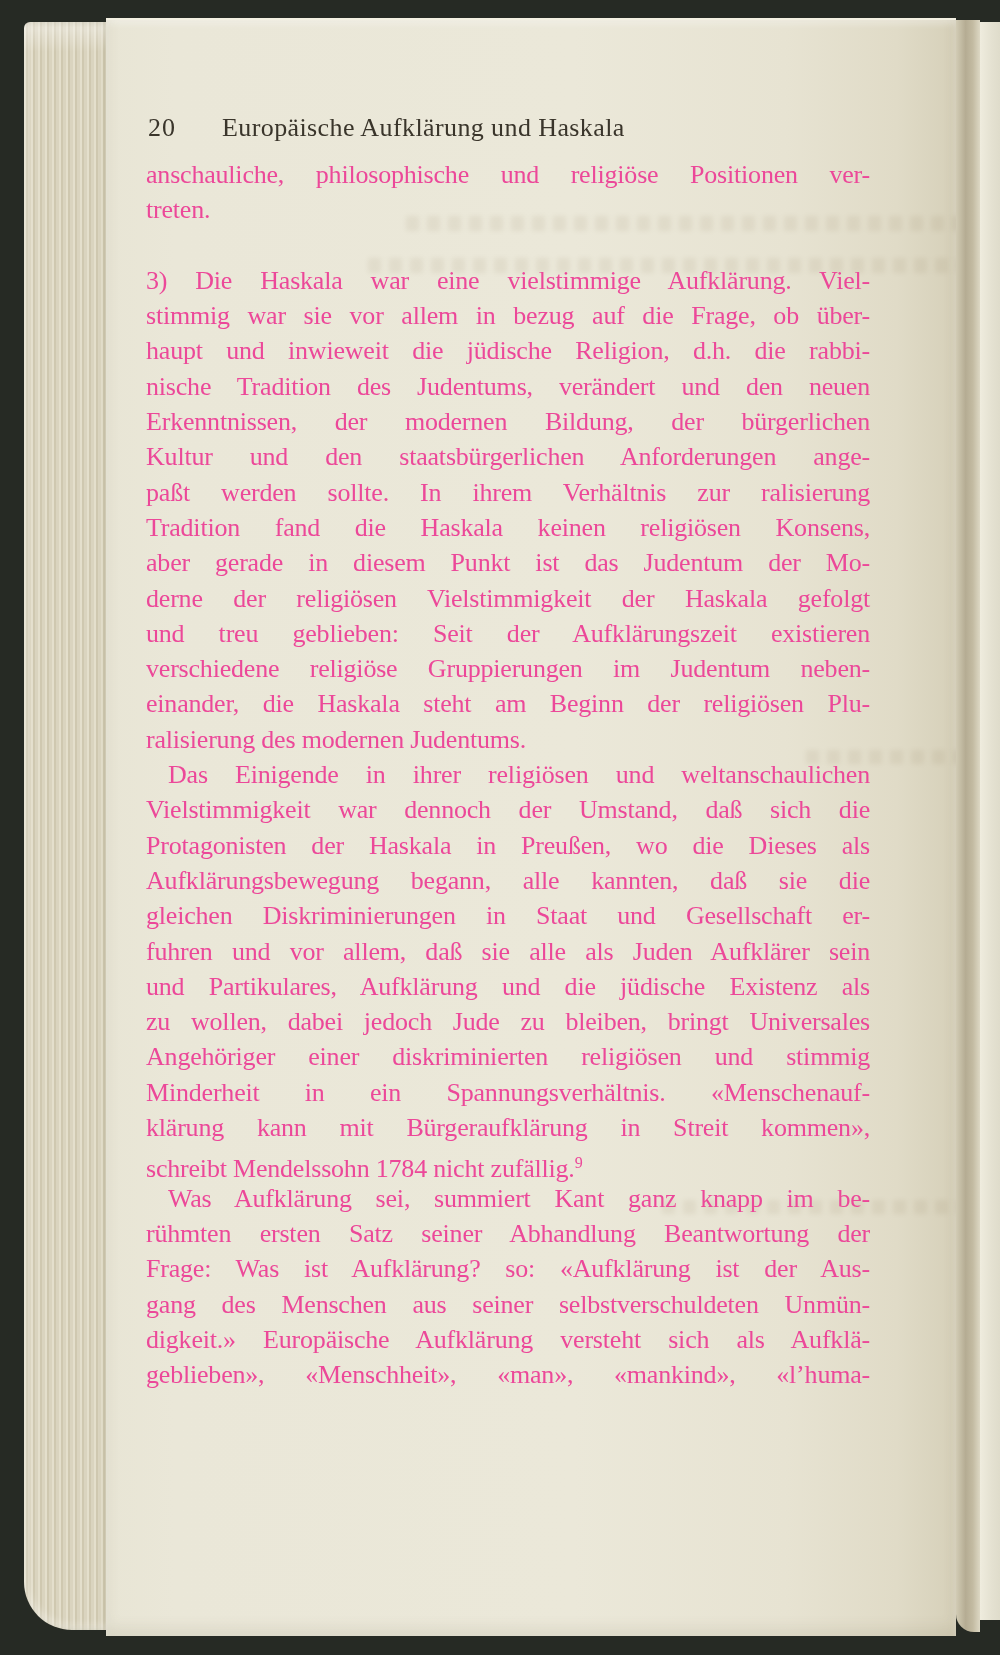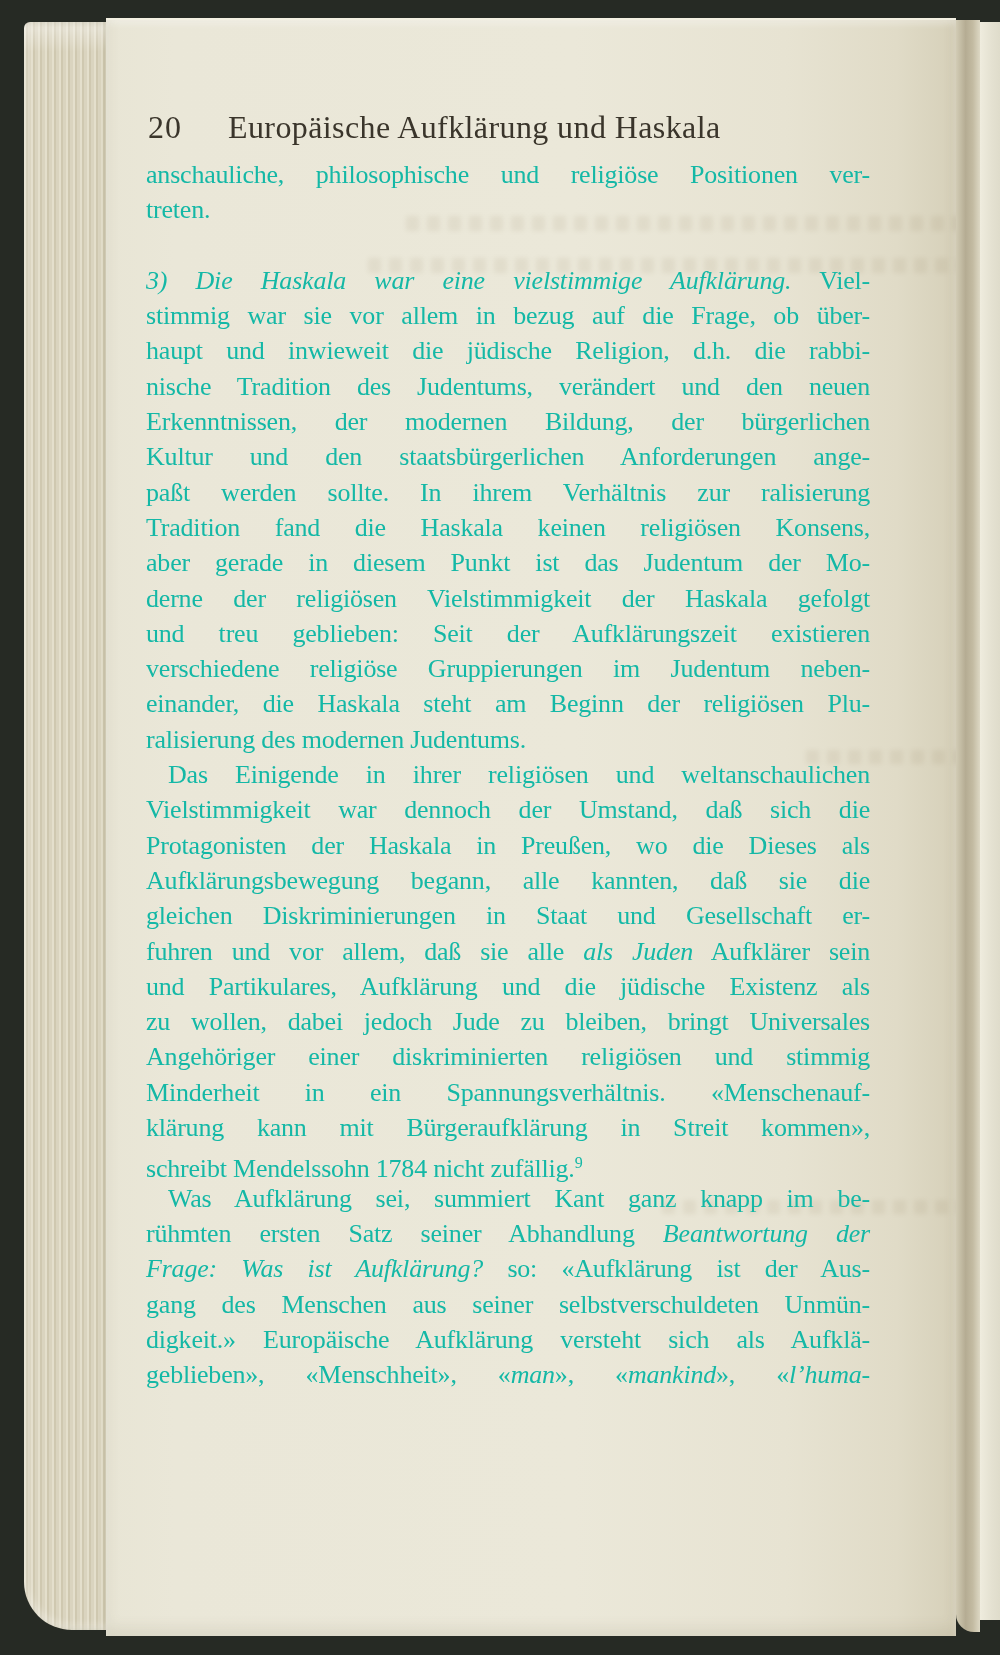--- a/index.html
+++ b/index.html
@@ -18,32 +18,32 @@
     border-top:2px solid #f3f0e2;
     box-shadow:inset 0 -8px 14px rgba(95,85,55,.10), inset 0 4px 6px rgba(255,255,255,.35);}
   
   .gutter{position:absolute;left:956px;top:20px;width:24px;height:1612px;
     background:linear-gradient(90deg,#d2ccb5 0,#b5ac93 40%,#c3bba2 70%,#ddd8c4 100%);
     border-bottom-left-radius:18px;}
   
   .next-page{position:absolute;left:980px;top:22px;width:20px;height:1598px;
     background:linear-gradient(90deg,#efecde 0,#e4e1d1 60%,#dfdccb 100%);}
   
-  .header{position:absolute;left:148px;top:110px;font-size:32px;line-height:35px;
+  .header{position:absolute;left:148px;top:110px;font-size:26px;line-height:35px;
     color:#3a352b;white-space:nowrap;}
   .header .pnum{display:inline-block;margin-right:46px;letter-spacing:1px;}
   .header .rtitle{letter-spacing:.4px;}
   
-  .text-block{position:absolute;left:146px;top:157px;width:724px;font-size:26px;color:#14b8a6;}
+  .text-block{position:absolute;left:146px;top:157px;width:724px;font-size:26px;color:#ec4899;}
   .line{line-height:35.3px;height:35.3px;text-align:justify;text-align-last:justify;
         letter-spacing:-0.2px;white-space:normal;}
   .line.end{text-align-last:left;}
   .line.ind{text-indent:22px;}
   .para.gap{margin-top:35.3px;}
-  .it{font-style:italic;}
+  .it{}
   .sup{font-size:16px;vertical-align:9px;letter-spacing:0;}
   
   .st{position:absolute;opacity:.09;filter:blur(2.5px);
     background:repeating-linear-gradient(90deg,rgba(120,98,60,.9) 0 13px,transparent 13px 21px);}
   .st-a{left:300px;top:196px;width:560px;height:15px;}
   .st-b{left:262px;top:238px;width:598px;height:15px;}
   .st-c{left:700px;top:730px;width:168px;height:14px;}
   .st-d{left:556px;top:1180px;width:304px;height:14px;}
 </style>
 </head>

